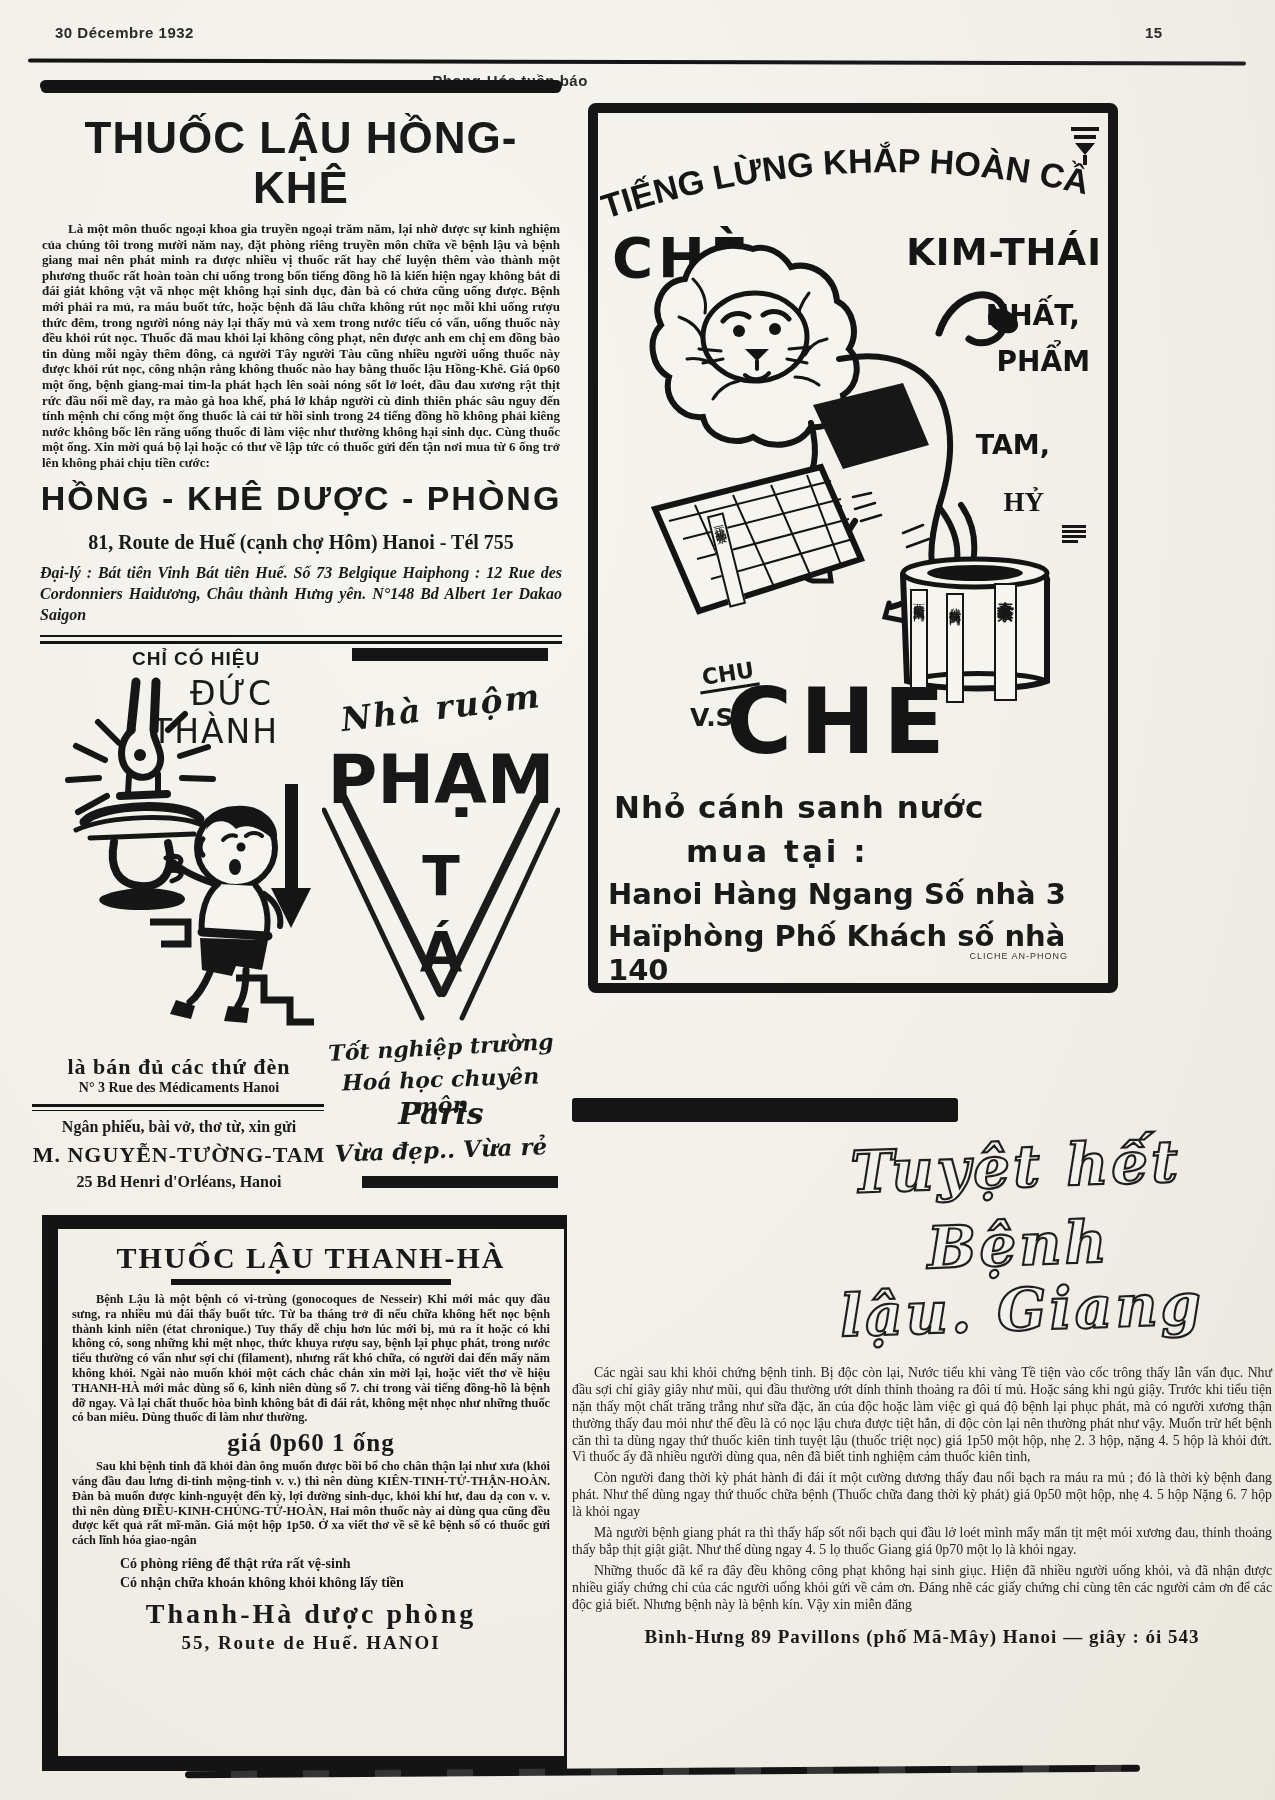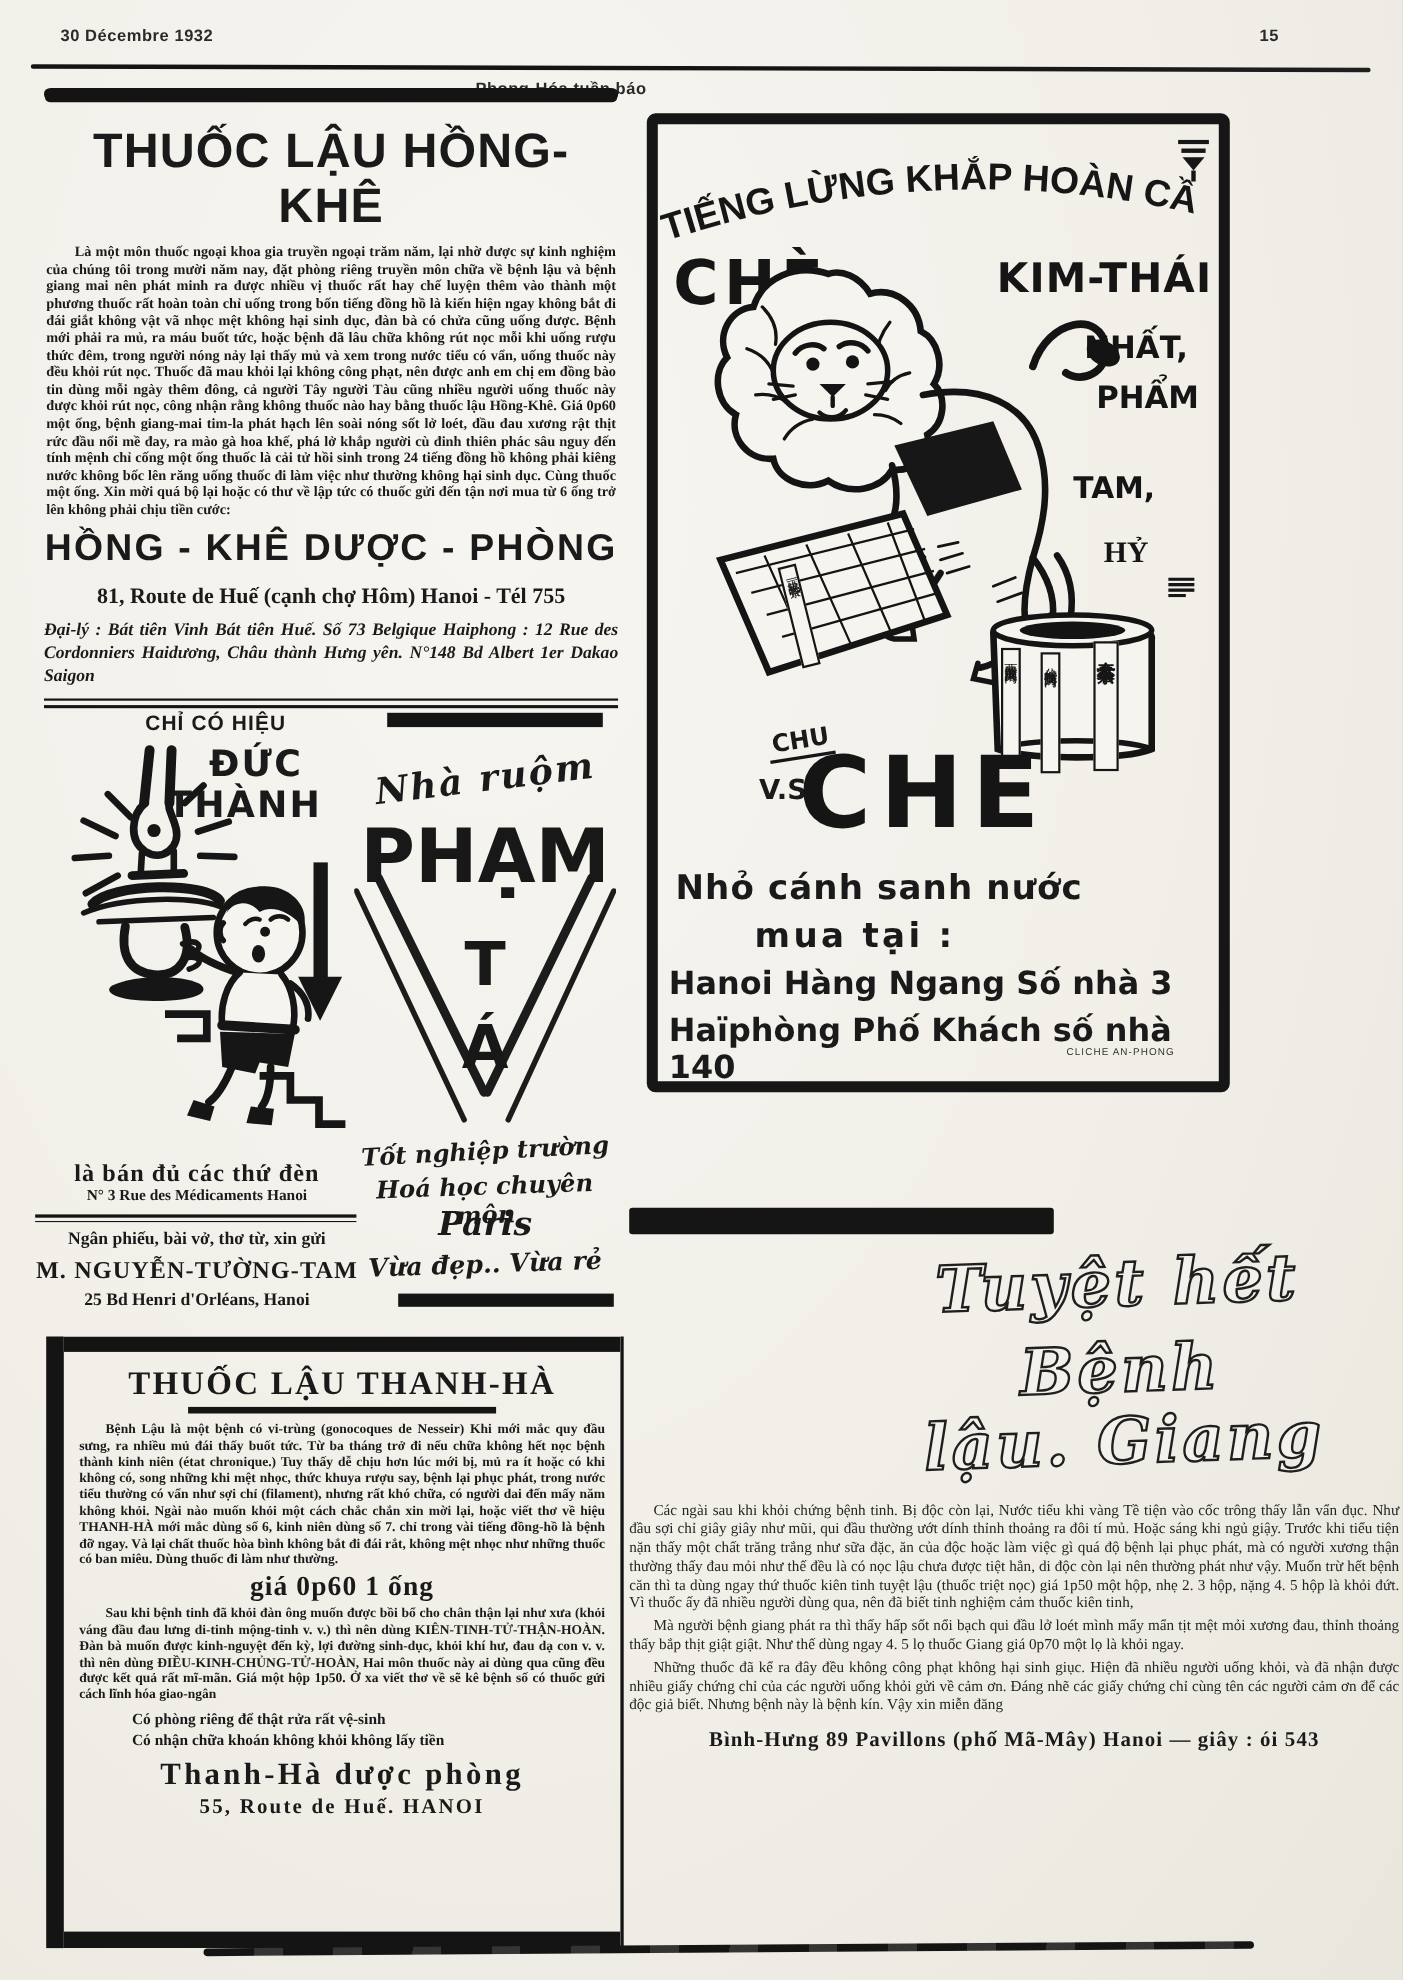--- a/index.html
+++ b/index.html
@@ -19,21 +19,21 @@
   .hk-topborder{height:11px;background:#141414;border-radius:6px/5px;box-shadow:0 3px 0 -1px #141414;}
   .hk-title{font-size:44px;font-weight:bold;letter-spacing:1px;margin-top:22px;font-family:"Liberation Sans",sans-serif;}
   .hk-body{font-size:13px;line-height:15.6px;font-weight:bold;margin-top:8px;padding:0 2px;text-indent:26px;}
   .hk-shop{font-size:34px;font-weight:bold;letter-spacing:2px;margin-top:8px;font-family:"Liberation Sans",sans-serif;}
   .hk-addr{font-size:20px;font-weight:bold;margin-top:13px;}
   .hk-agents{font-size:16px;line-height:21px;font-style:italic;font-weight:bold;margin-top:8px;}
   .hk-rule{margin-top:10px;border-top:2px solid #141414;border-bottom:3px solid #141414;height:4px;}
   
   #ad-ducthanh{left:40px;top:646px;width:278px;height:450px;}
   .dt-tagline{font-size:19px;font-weight:bold;letter-spacing:1px;font-family:"Liberation Sans",sans-serif;}
-  .dt-name{font-size:33px;font-weight:700;letter-spacing:2px;font-family:"DejaVu Sans",sans-serif;}
+  .dt-name{font-size:33px;font-weight:400;letter-spacing:2px;font-family:"DejaVu Sans",sans-serif;}
   .dt-caption{font-size:22px;font-weight:bold;letter-spacing:1px;}
   .dt-addr{font-size:14px;font-weight:bold;}
   .mini-rule{border-top:3px solid #141414;border-bottom:1px solid #141414;height:3px;}
   .contact-line{font-size:16px;font-weight:bold;}
   .contact-name{font-size:22px;font-weight:bold;letter-spacing:1px;}
   .contact-addr{font-size:16px;font-weight:bold;}
   
   #ad-phamta{left:322px;top:648px;width:238px;height:545px;}
   .pt-script{font-style:italic;font-weight:bold;font-family:"DejaVu Serif",serif;}
   .pt-big{font-weight:900;font-family:"DejaVu Sans",sans-serif;color:#181818;}
@@ -279,20 +279,21 @@
     <div class="th-shop center">Thanh-Hà dược phòng</div>
     <div class="th-addr center">55, Route de Huế. HANOI</div>
     <div class="th-bottombar"></div>
   </div>
 
   <div id="ad-tuyethet" class="abs">
     <div class="tt-topbar"></div>
     <div class="tt-title" style="margin:6px 0 0 210px;text-align:center;width:470px;">Tuyệt hết Bệnh</div>
     <div class="tt-title" style="margin:-14px 0 0 230px;text-align:center;width:440px;">lậu. Giang</div>
     <div class="tt-body justify" style="margin-top:16px;">Các ngài sau khi khỏi chứng bệnh tinh. Bị độc còn lại, Nước tiểu khi vàng Tề tiện vào cốc trông thấy lẫn vẩn đục. Như đầu sợi chỉ giây giây như mũi, qui đầu thường ướt dính thỉnh thoảng ra đôi tí mủ. Hoặc sáng khi ngủ giậy. Trước khi tiểu tiện nặn thấy một chất trăng trắng như sữa đặc, ăn của độc hoặc làm việc gì quá độ bệnh lại phục phát, mà có người xương thận thường thấy đau mỏi như thế đều là có nọc lậu chưa được tiệt hẳn, di độc còn lại nên thường phát như vậy. Muốn trừ hết bệnh căn thì ta dùng ngay thứ thuốc kiên tinh tuyệt lậu (thuốc triệt nọc) giá 1p50 một hộp, nhẹ 2. 3 hộp, nặng 4. 5 hộp là khỏi đứt. Vì thuốc ấy đã nhiều người dùng qua, nên đã biết tinh nghiệm cảm thuốc kiên tinh,</div>
+    <div class="tt-body justify" style="margin-top:4px;">Còn người đang thời kỳ phát hành đi đái ít một cường dương thấy đau nổi bạch ra máu ra mủ ; đó là thời kỳ bệnh đang phát. Như thế dùng ngay thứ thuốc chữa bệnh (Thuốc chữa đang thời kỳ phát) giá 0p50 một hộp, nhẹ 4. 5 hộp Nặng 6. 7 hộp là khỏi ngay</div>
     <div class="tt-body justify" style="margin-top:4px;">Mà người bệnh giang phát ra thì thấy hấp sốt nổi bạch qui đầu lở loét mình mẩy mẩn tịt mệt mỏi xương đau, thỉnh thoảng thấy bắp thịt giật giật. Như thế dùng ngay 4. 5 lọ thuốc Giang giá 0p70 một lọ là khỏi ngay.</div>
     <div class="tt-body justify" style="margin-top:4px;">Những thuốc đã kể ra đây đều không công phạt không hại sinh giục. Hiện đã nhiều người uống khỏi, và đã nhận được nhiều giấy chứng chỉ của các người uống khỏi gửi về cảm ơn. Đáng nhẽ các giấy chứng chỉ cùng tên các người cảm ơn để các độc giả biết. Nhưng bệnh này là bệnh kín. Vậy xin miễn đăng</div>
     <div class="tt-footer center">Bình-Hưng  89  Pavillons (phố Mã-Mây) Hanoi — giây : ói  543</div>
   </div>
 
   <div class="abs wavy" style="left:185px;top:1768px;width:955px;"></div>
 
 </div>
 
 </body></html>

